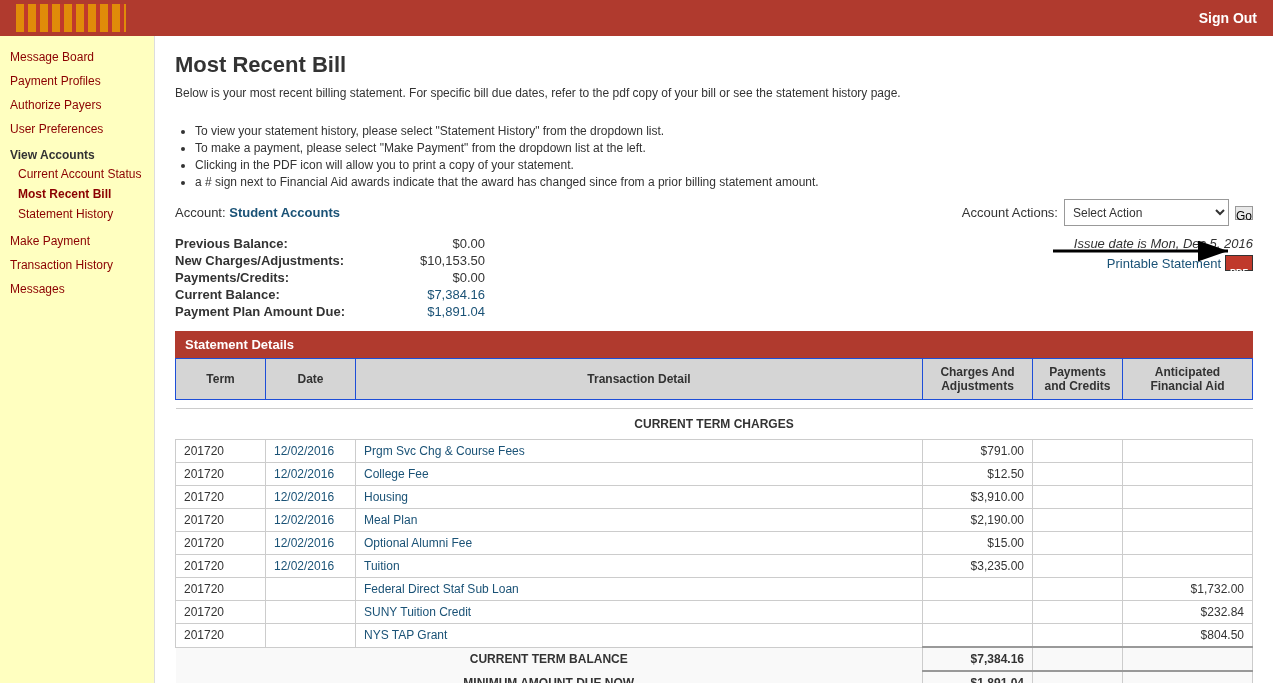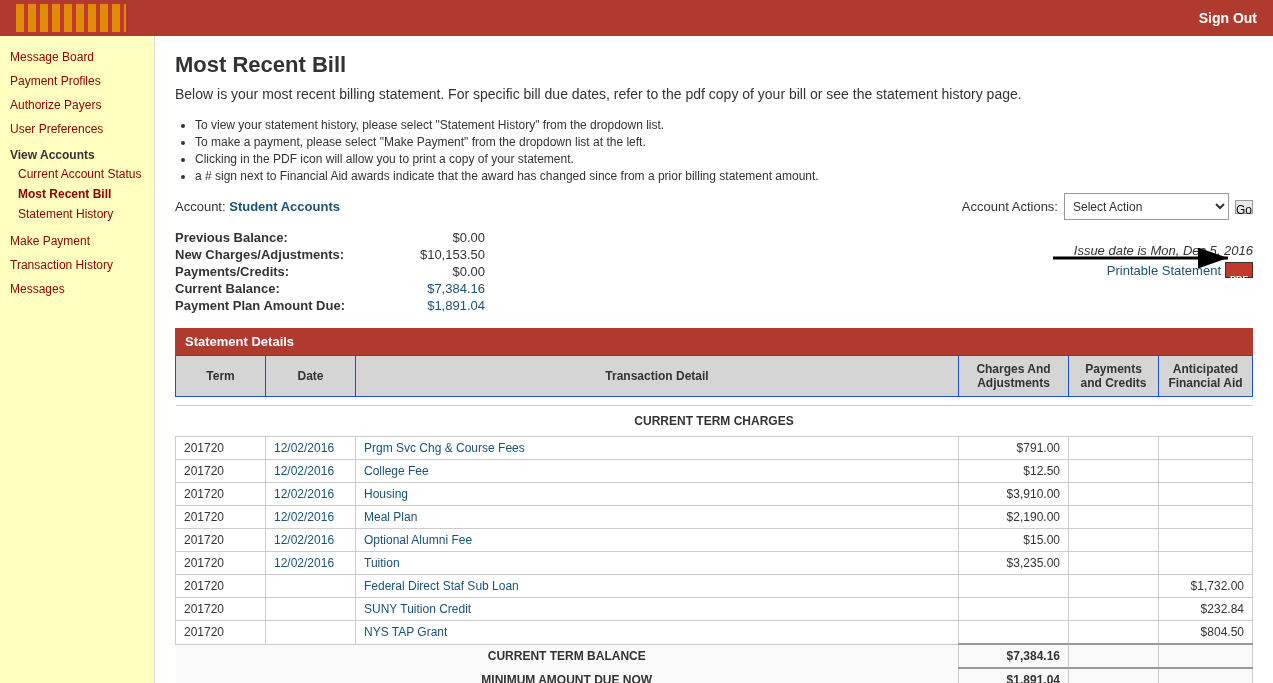--- a/index.html
+++ b/index.html
@@ -86,23 +86,23 @@
     }
 
     .page-title {
       font-size: 22px;
       color: #333;
       margin-bottom: 8px;
       font-weight: bold;
     }
 
     .intro-text {
-      font-size: 14px;
-      color: #333;
-      margin-bottom: 16px;
+      font-size: 12px;
+      color: #333;
+      margin-bottom: 24px;
     }
 
     .bullet-list {
       margin: 0 0 10px 20px;
     }
     .bullet-list li {
       font-size: 12px;
       color: #333;
       margin-bottom: 3px;
     }
@@ -331,21 +331,21 @@
         <div class="balance-item">
           <span class="balance-item-label">Current Balance:</span>
           <span class="balance-item-value" style="color:#1a5276;">$7,384.16</span>
         </div>
         <div class="balance-item">
           <span class="balance-item-label">Payment Plan Amount Due:</span>
           <span class="balance-item-value" style="color:#1a5276;">$1,891.04</span>
         </div>
       </div>
 
-      <div class="bill-right-panel" style="min-width:260px; position:relative;margin-top:13px;">
+      <div class="bill-right-panel" style="min-width:260px; position:relative;">
         <div class="issue-date">Issue date is Mon, Dec 5, 2016</div>
         <div style="display:flex; align-items:center; justify-content:flex-end; margin-top:4px;">
           <a href="#" class="printable-link">Printable Statement</a>
           <div class="pdf-icon">PDF</div>
         </div>
 
         <div style="position:relative; margin-top:10px; text-align:right; height:30px;">
           <svg width="220" height="40" viewBox="0 0 220 40" style="position:absolute; right:-10px; top:-50px;">
             <defs>
               <marker id="arrowhead" markerWidth="10" markerHeight="7" refX="10" refY="3.5" orient="auto">
@@ -361,21 +361,21 @@
     <div class="statement-details-header">Statement Details</div>
 
     <table class="details-table">
       <thead>
         <tr>
           <th style="width:90px;">Term</th>
           <th style="width:90px;">Date</th>
           <th>Transaction Detail</th>
           <th style="width:110px;">Charges And Adjustments</th>
           <th style="width:90px;">Payments and Credits</th>
-          <th style="width:94px;">Anticipated Financial Aid</th>
+          <th style="width:130px;">Anticipated Financial Aid</th>
         </tr>
       </thead>
       <tbody>
 
         <tr class="empty-row">
           <td colspan="6"></td>
         </tr>
 
         <tr class="section-header-row">
           <td colspan="6">CURRENT TERM CHARGES</td>

